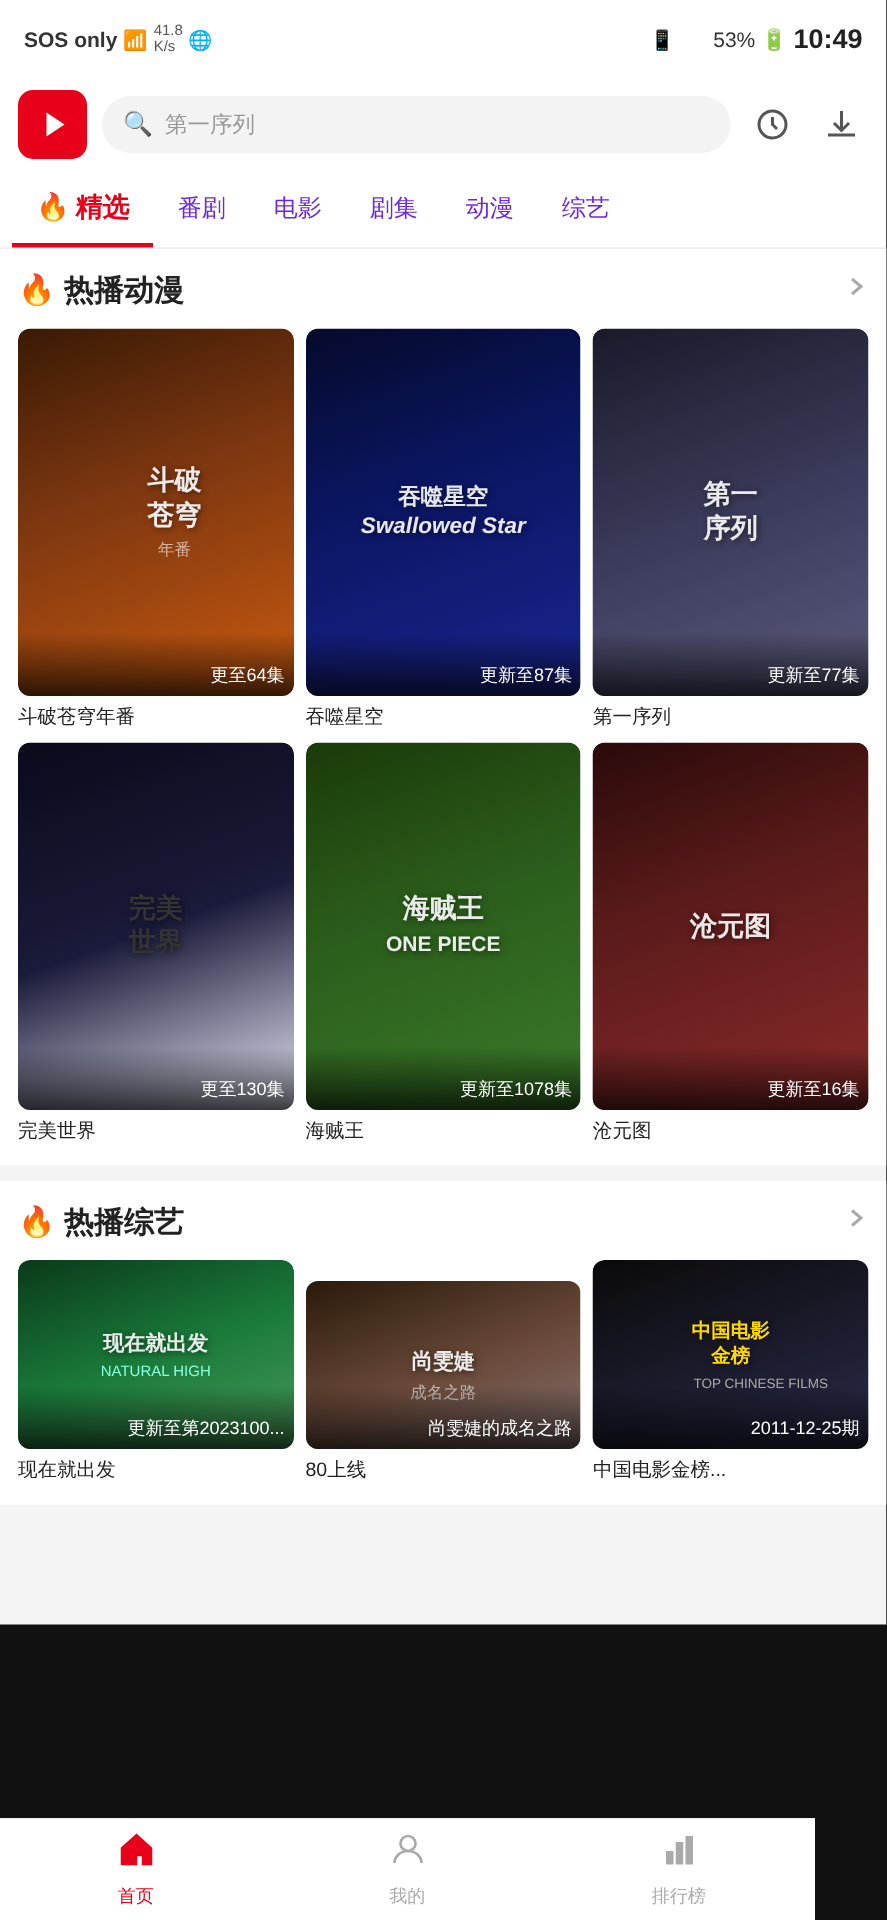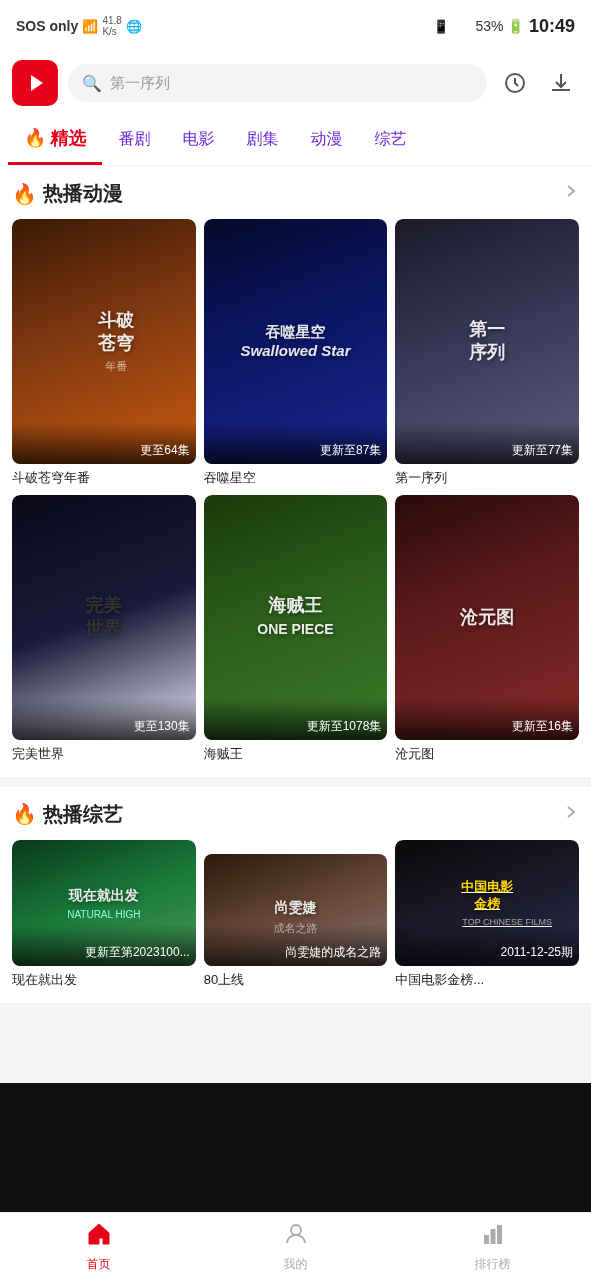--- a/index.html
+++ b/index.html
@@ -170,21 +170,21 @@
     
     .card-thumb.landscape {
       aspect-ratio: 16/11;
     }
 
     
     .bottom-nav {
       position: fixed;
       bottom: 0;
       left: 0;
-      width: 591px;
+      width: 543px;
       height: 68px;
       background: #fff;
       border-top: 1px solid #eee;
       display: flex;
       align-items: center;
     }
     .bottom-nav-item {
       flex: 1;
       display: flex;
       flex-direction: column;
@@ -413,21 +413,21 @@
             <div class="fake-text" style="font-size:14px;">尚雯婕</div>
             <div class="fake-sub">成名之路</div>
           </div>
           <div class="card-badge">尚雯婕的成名之路</div>
         </div>
         <div class="card-title">80上线</div>
       </div>
 
       <div class="card">
         <div class="card-thumb landscape">
-          <div class="fake-card-content" style="background:linear-gradient(160deg,#0a0a0a,#1a1a2a,#2a2a4a);text-decoration:underline;">
+          <div class="fake-card-content" style="background:linear-gradient(160deg,#0a0a0a,#1a1a2a,#2a2a4a);">
             <div class="fake-text" style="font-size:13px; color:#ffd700;">中国电影<br>金榜</div>
             <div class="fake-sub" style="font-size:9px; color:#aaa;margin-left:40px;">TOP CHINESE FILMS</div>
           </div>
           <div class="card-badge">2011-12-25期</div>
         </div>
         <div class="card-title">中国电影金榜...</div>
       </div>
 
     </div>
   </div>

